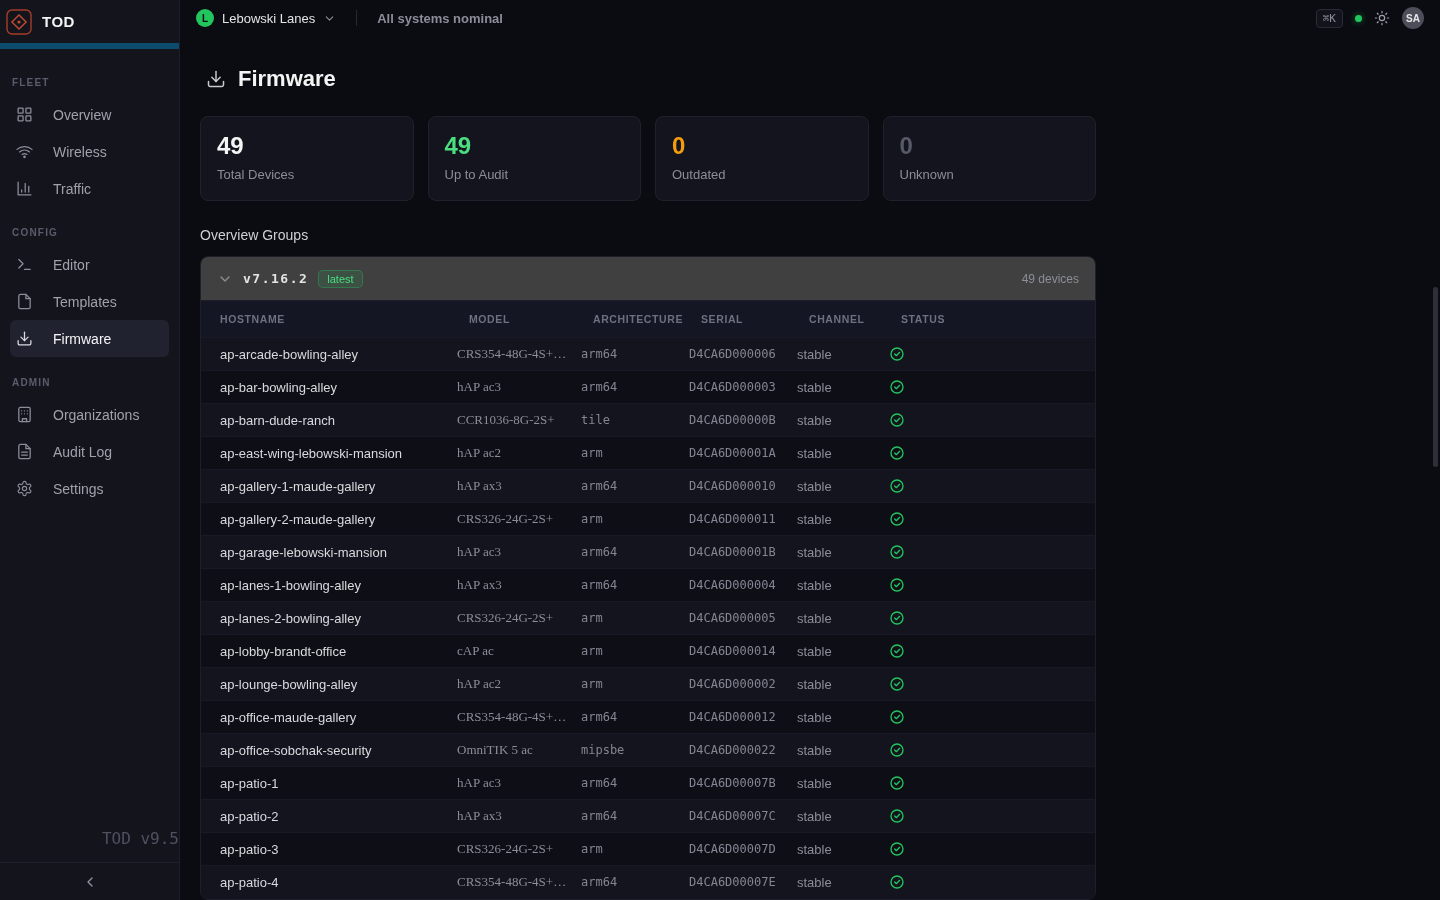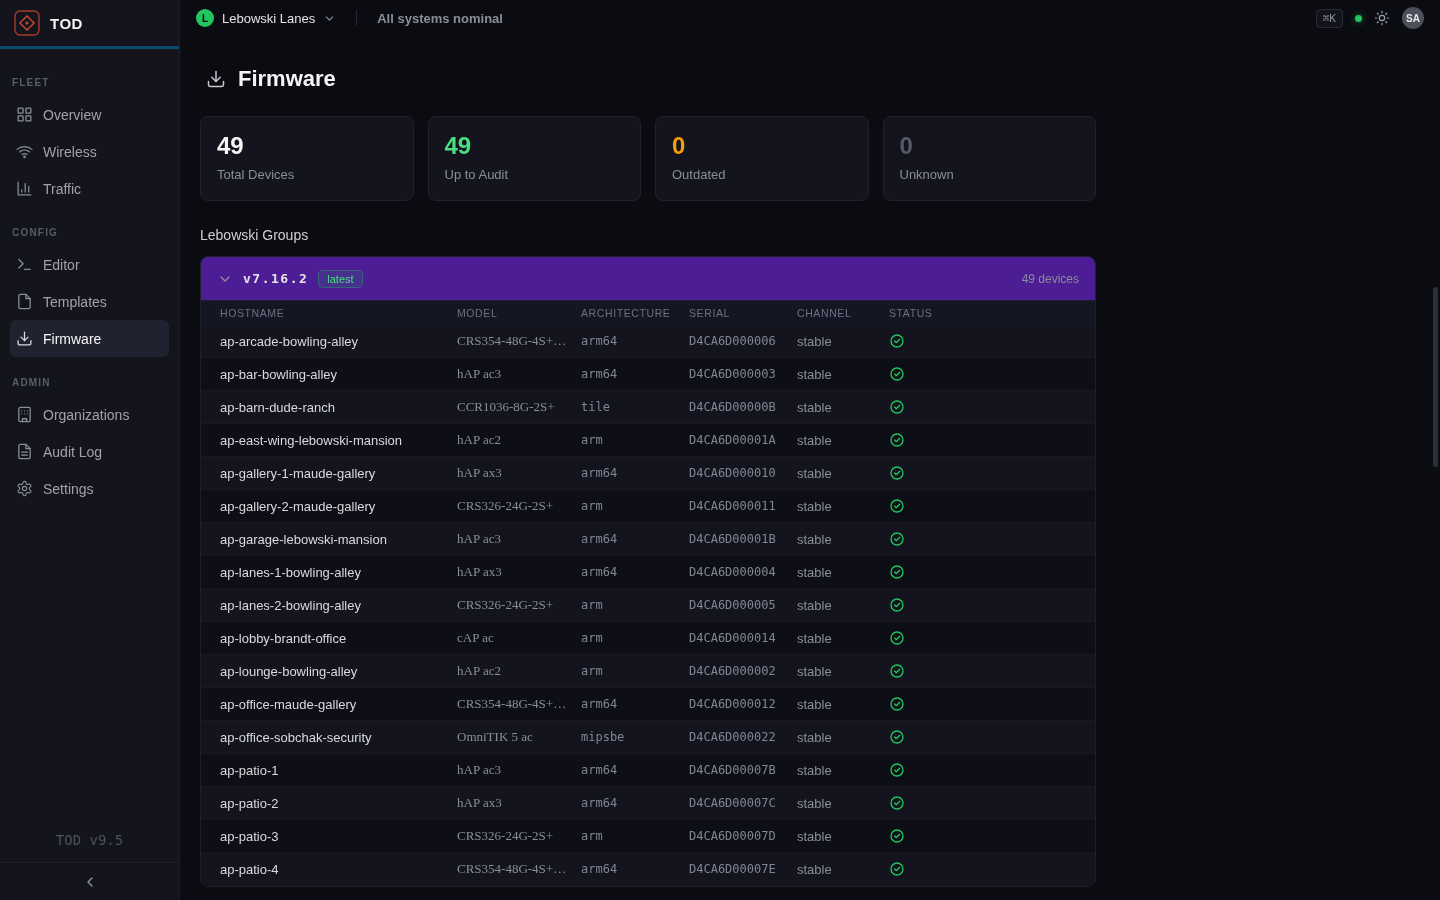--- a/index.html
+++ b/index.html
@@ -12,38 +12,38 @@
   .mono { font-family:"DejaVu Sans Mono","Liberation Mono",monospace; }
 
   
   .sidebar {
     width:180px; min-width:180px; height:900px;
     background:#13141c; border-right:1px solid #1d1e28;
     display:flex; flex-direction:column; position:relative;
   }
   .logo-row {
     height:49px; display:flex; align-items:center; gap:10px;
-    padding:0 14px; border-bottom:3px solid #0c4a6e; cursor:pointer;
+    padding:0 6px; border-bottom:6px solid #0c4a6e; cursor:pointer;
   }
   .logo-text { font-size:15px; font-weight:700; color:#f4f4f5; letter-spacing:.5px; }
   .nav { flex:1; padding-top:8px; }
   .nav-section-label {
     font-size:10px; font-weight:700; letter-spacing:1.2px; color:#595d6b;
     padding:0 12px; margin:20px 0 8px 0;
   }
   .nav-item {
-    display:flex; align-items:center; gap:10px;
+    display:flex; align-items:center; gap:20px;
     margin:0 10px; padding:10px 6px; border-radius:6px;
     color:#a1a1aa; font-size:14px; cursor:pointer;
   }
   .nav-item .nav-icon { display:flex; color:#8b8d98; }
   .nav-item.active { background:#20222f; color:#f4f4f5; }
   .nav-item.active .nav-icon { color:#d9dae0; }
   .sidebar-version {
-    text-align:center; font-size:14px; color:#4e5160;
+    text-align:right; font-size:16px; color:#4e5160;
     padding-bottom:14px;
   }
   .collapse-row {
     height:38px; border-top:1px solid #1e1f29;
     display:flex; align-items:center; justify-content:center;
     color:#9094a0; cursor:pointer;
   }
 
   
   .main { flex:1; display:flex; flex-direction:column; min-width:0; }
@@ -86,33 +86,33 @@
   }
   .stat-value { font-size:24px; font-weight:700; line-height:26px; }
   .stat-label { font-size:13px; color:#8b8d98; margin-top:8px; }
 
   .groups-label { margin-top:26px; font-size:14px; color:#cfd0d6; font-weight:500; }
 
   .panel {
     width:896px; margin-top:13px; border:1px solid #1e1f2a; border-radius:8px;
     background:#0f1018; overflow:hidden;
   }
-  .panel-header { height:43px; display:flex; align-items:center; padding:0 16px; gap:10px; background:#4c1d95; }
+  .panel-header { height:43px; display:flex; align-items:center; padding:0 16px; gap:10px; background:#404040; }
   .chev-btn { background:none; border:none; color:#8b8d98; display:flex; cursor:pointer; padding:0; }
   .group-version { font-size:13px; font-weight:600; color:#e4e4e7; letter-spacing:1.5px; }
   .badge-latest {
     font-size:11px; color:#4ade80; background:rgba(34,197,94,.12);
     border:1px solid rgba(34,197,94,.35); border-radius:5px; padding:2px 8px;
   }
   .device-count { margin-left:auto; font-size:12px; color:#8b8d98; }
 
   table { width:100%; border-collapse:collapse; table-layout:fixed; font-size:13px; }
   thead th {
-    background:#151623; text-align:left; font-size:10.5px; font-weight:400;
-    letter-spacing:.6px; color:#6d7080; height:24px; padding:0;
+    background:#151623; text-align:left; font-size:10.5px; font-weight:700;
+    letter-spacing:.6px; color:#6d7080; height:24px; padding:12px;
     border-top:1px solid #1e1f2a;
   }
   th.col-host, td.c-host { width:256px; padding-left:19px; }
   th.col-model, td.c-model { width:124px; }
   th.col-arch, td.c-arch { width:108px; }
   th.col-serial, td.c-serial { width:108px; }
   th.col-channel, td.c-channel { width:92px; }
   th.col-status, td.c-status { width:auto; }
   tbody tr { height:33px; border-top:1px solid #181925; cursor:pointer; }
   tbody tr:nth-child(odd) { background:#13141d; }
@@ -318,21 +318,21 @@
       <div class="stat-card">
         <div class="stat-value" style="color: rgb(245, 158, 11);">0</div>
         <div class="stat-label">Outdated</div>
       </div>
       <div class="stat-card">
         <div class="stat-value" style="color: rgb(86, 90, 104);">0</div>
         <div class="stat-label">Unknown</div>
       </div>
     </div>
 
-    <div class="groups-label">Lebowski Groups</div>
+    <div class="groups-label">Overview Groups</div>
 
     <section class="panel">
       <div class="panel-header">
         <button class="chev-btn">
           <span>
             <svg width="16" height="16" viewBox="0 0 24 24" fill="none" stroke="currentColor" stroke-width="2" stroke-linecap="round" stroke-linejoin="round">
                 <polyline points="6 9 12 15 18 9"></polyline>
               </svg>
           </span>
         </button>

